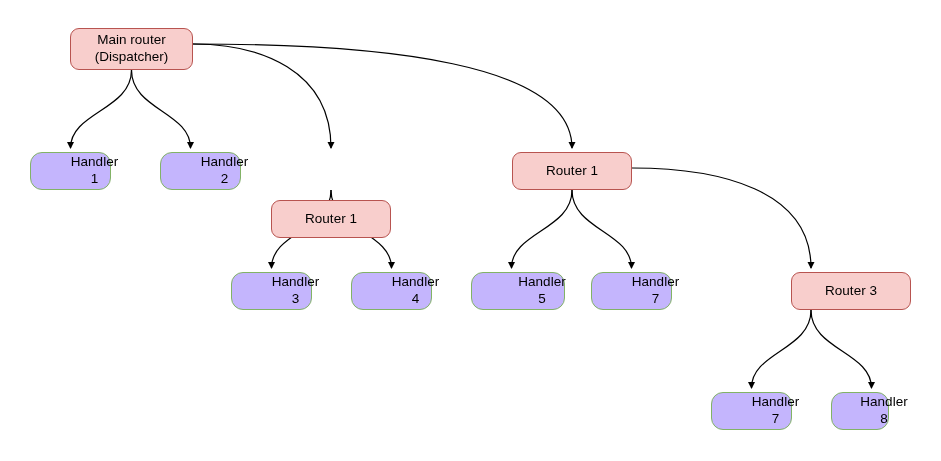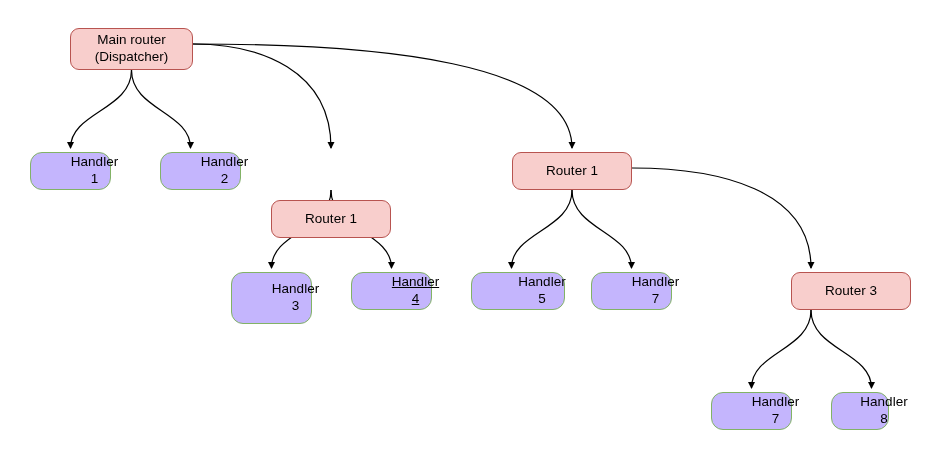--- a/index.html
+++ b/index.html
@@ -90,24 +90,24 @@
       </div>
       <div class="node node-handler" style="left: 160px; top: 152px; width: 81px; height: 38px;">
         <span class="node-label">Handler 2</span>
       </div>
       <div class="node node-router" style="left: 271px; top: 152px; width: 120px; height: 38px; margin-top: 48px;">
         <span class="node-label">Router 1</span>
       </div>
       <div class="node node-router" style="left: 512px; top: 152px; width: 120px; height: 38px;">
         <span class="node-label">Router 1</span>
       </div>
-      <div class="node node-handler" style="left: 231px; top: 272px; width: 81px; height: 52px;">
+      <div class="node node-handler" style="left: 231px; top: 272px; width: 81px; height: 38px;">
         <span class="node-label">Handler 3</span>
       </div>
-      <div class="node node-handler" style="left: 351px; top: 272px; width: 81px; height: 38px; text-decoration: underline;">
+      <div class="node node-handler" style="left: 351px; top: 272px; width: 81px; height: 38px;">
         <span class="node-label">Handler 4</span>
       </div>
       <div class="node node-handler" style="left: 471px; top: 272px; width: 94px; height: 38px;">
         <span class="node-label">Handler 5</span>
       </div>
       <div class="node node-handler" style="left: 591px; top: 272px; width: 81px; height: 38px;">
         <span class="node-label">Handler 7</span>
       </div>
       <div class="node node-router" style="left: 751px; top: 272px; width: 120px; height: 38px; margin-left: 40px;">
         <span class="node-label">Router 3</span>

